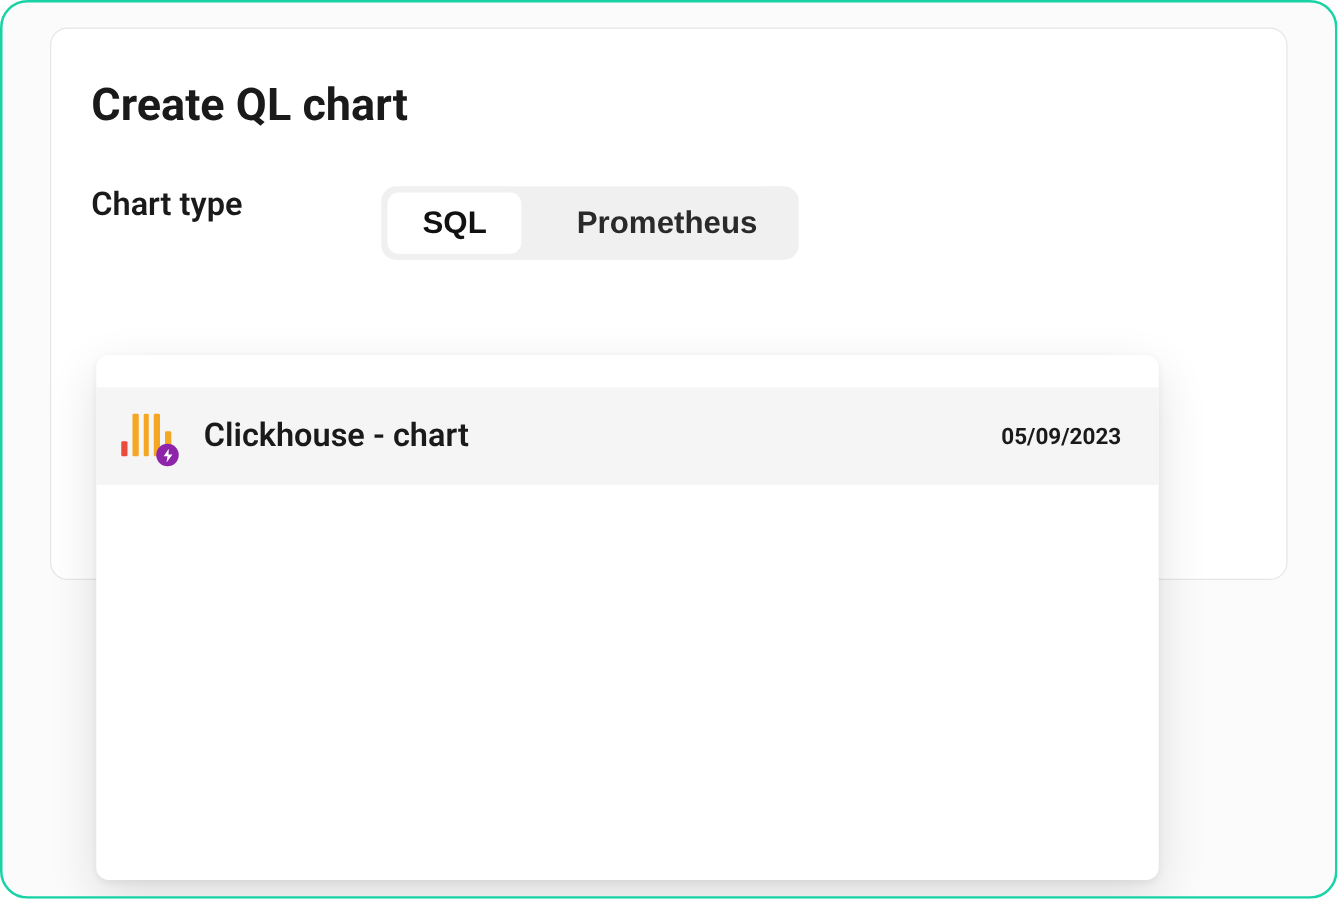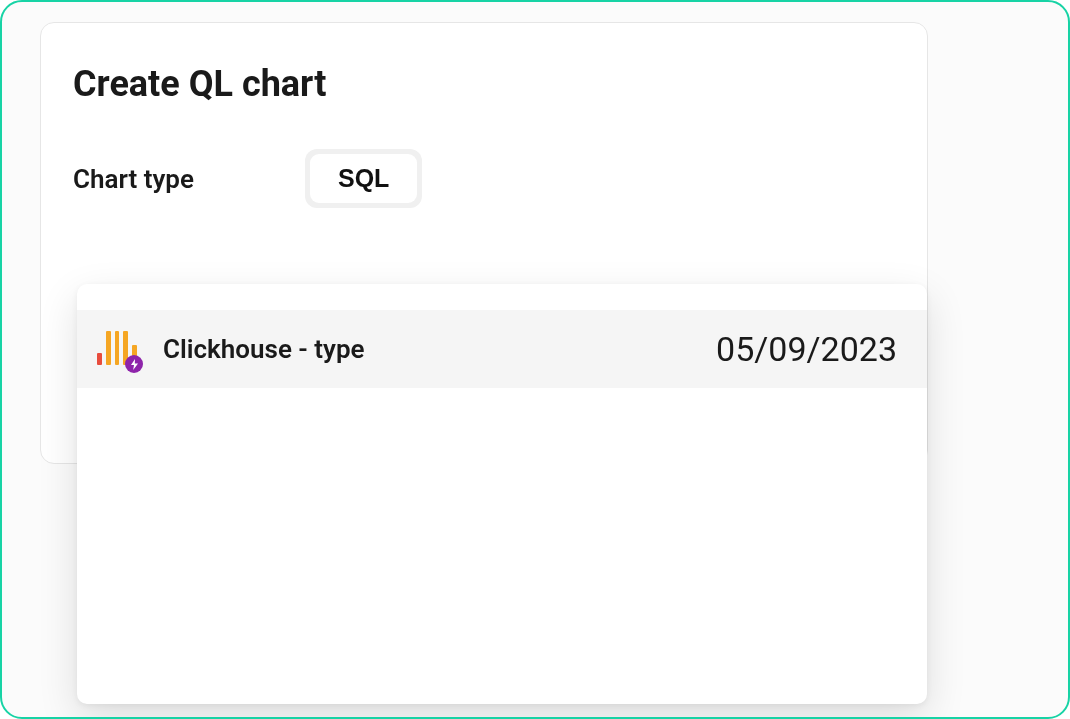--- a/index.html
+++ b/index.html
@@ -22,35 +22,34 @@
       height: 719px;
       border: 2px solid #17d3a5;
       border-radius: 22px;
       background: #fbfbfb;
       overflow: hidden;
     }
     .dialog {
       position: absolute;
       top: 20px;
       left: 38px;
-      width: 888px;
+      width: 990px;
       height: 442px;
       background: #fff;
       border: 1px solid #e6e6e6;
       border-radius: 14px;
     }
     .dialog-title {
       font-size: 36px;
       font-weight: 700;
       color: #1a1a1a;
       margin: 40px 0 0 32px;
     }
     .row {
       display: flex;
-      align-items: center;
       margin-left: 32px;
     }
     .row-chart-type {
       margin-top: 44px;
     }
     .row-connection {
       margin-top: 36px;
     }
     .field-label {
       font-size: 26px;
@@ -162,37 +161,38 @@
       margin-left: 2px;
       margin-right: 26px;
     }
     .option-row .opt-label {
       font-size: 26px;
       font-weight: 600;
       color: #1a1a1a;
       flex: 1;
     }
     .option-row .opt-date {
-      font-size: 34px;
-      font-weight: 400;
+      font-size: 18px;
+      font-weight: 700;
       color: #1a1a1a;
     }
   </style>
 </head>
 <body>
 
 <div class="outer-frame">
 
   <div class="dialog">
     <h1 class="dialog-title">Create QL chart</h1>
 
     <div class="row row-chart-type">
       <div class="field-label">Chart type</div>
       <div class="segmented">
         <button class="seg-btn active">SQL</button>
+        <button class="seg-btn">Prometheus</button>
       </div>
     </div>
 
   </div>
 
   <div class="dropdown">
     <div class="option-row">
       <span class="clickhouse-icon opt-icon">
         <span class="bars">
           <span class="bar r"></span>
@@ -200,18 +200,18 @@
           <span class="bar y"></span>
           <span class="bar y"></span>
           <span class="bar y" style="height:20px"></span>
         </span>
         <span class="badge">
           <svg width="9" height="11" viewBox="0 0 9 11">
               <path d="M5 0 L1 6 H4 L3.2 11 L8 4.6 H4.8 Z" fill="#fff"></path>
             </svg>
         </span>
       </span>
-      <span class="opt-label">Clickhouse - type</span>
+      <span class="opt-label">Clickhouse - chart</span>
       <span class="opt-date">05/09/2023</span>
     </div>
   </div>
 
 </div>
 
 </body></html>

